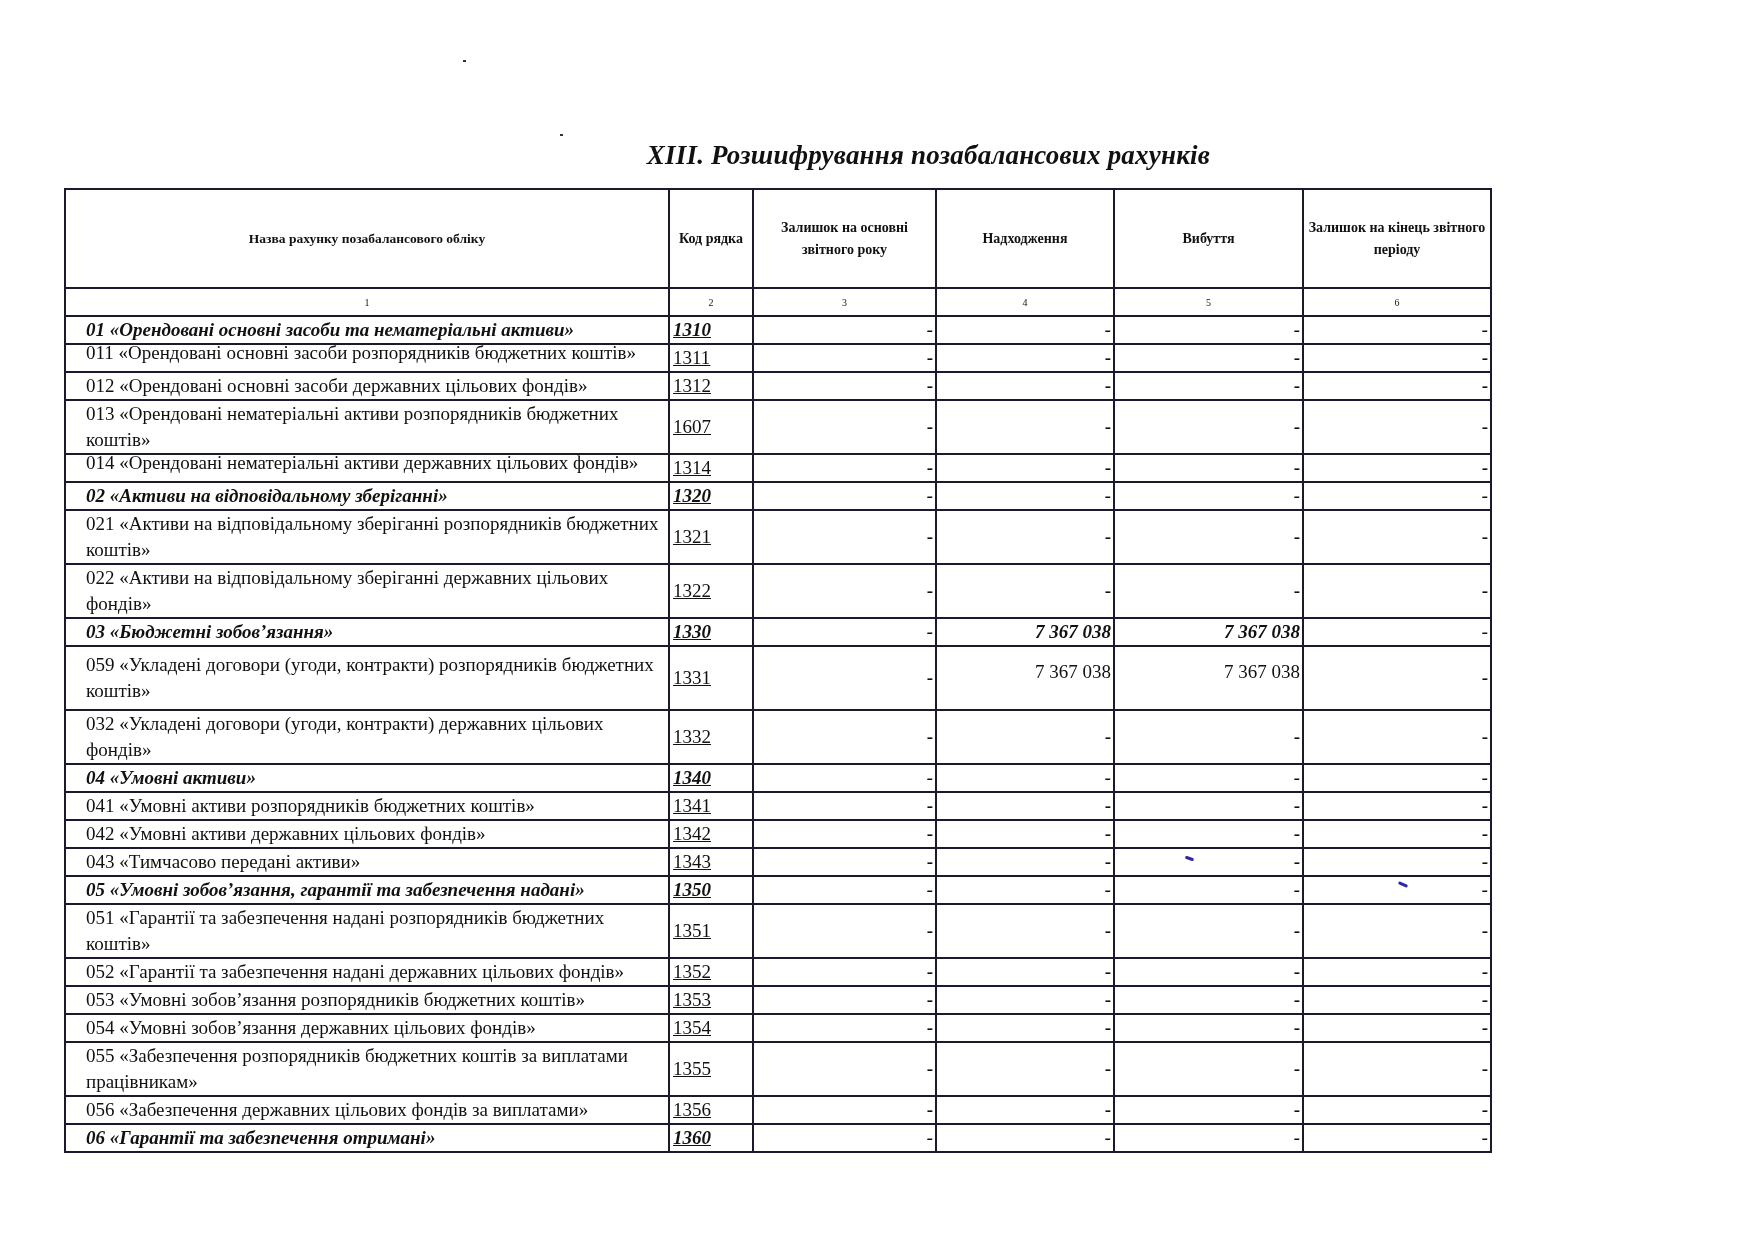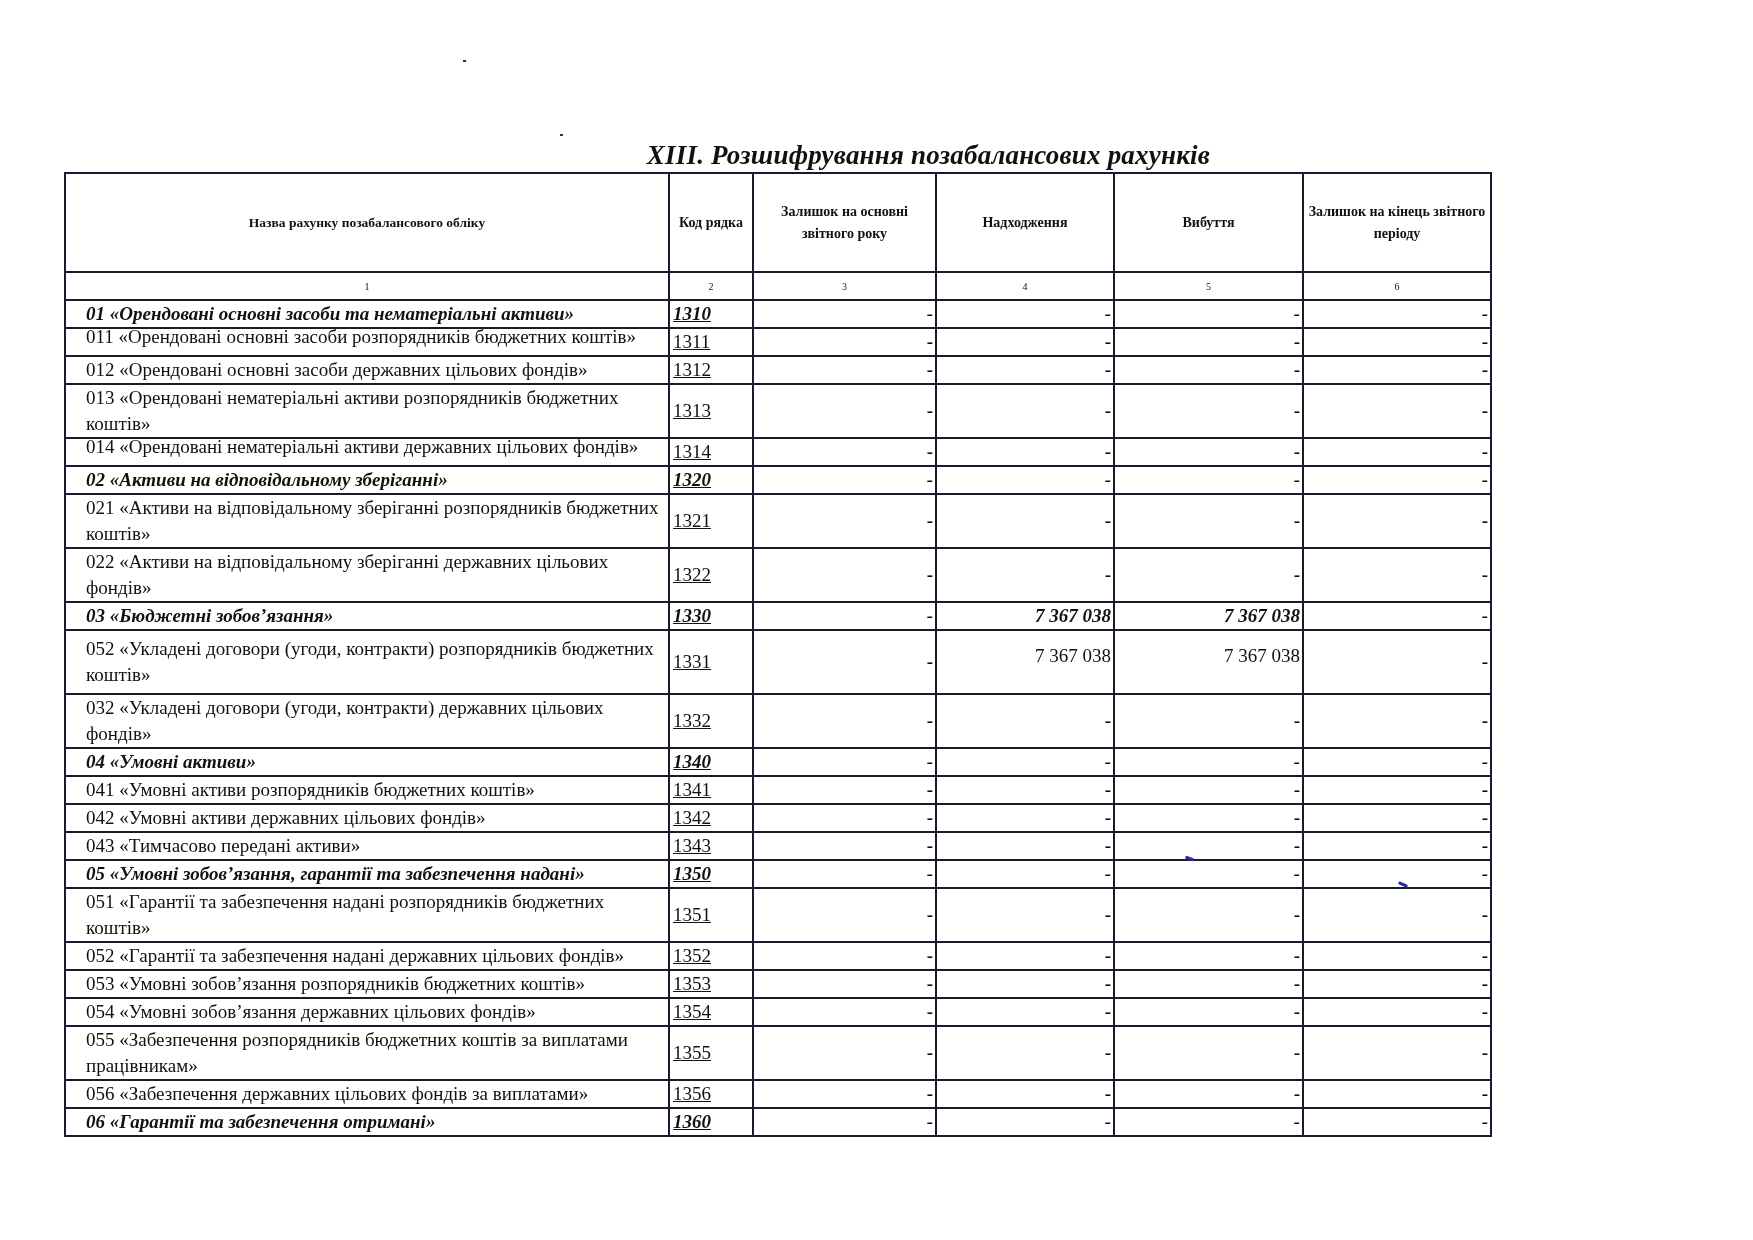--- a/index.html
+++ b/index.html
@@ -1,21 +1,21 @@
 <!DOCTYPE html>
 <html><head>
 <meta charset="utf-8">
 <style>
   html, body { margin: 0; padding: 0; background: #ffffff; }
   body { width: 1753px; height: 1240px; position: relative; overflow: hidden;
          font-family: "Liberation Serif", serif; color: #111; }
   .title { position: absolute; left: 0; top: 140px; width: 1210px; text-align: right;
            font-size: 27px; font-weight: bold; font-style: italic; letter-spacing: 0.2px; }
   .title span { display: inline-block; }
-  table { position: absolute; left: 64px; top: 172px; border-collapse: collapse;
+  table { position: absolute; left: 64px; top: 188px; border-collapse: collapse;
           table-layout: fixed; width: 1426px; }
   td, th { border: 2px solid #1a1a2e; padding: 0 3px; vertical-align: middle; overflow: hidden; }
   col.c1 { width: 604px; } col.c2 { width: 84px; } col.c3 { width: 183px; }
   col.c4 { width: 178px; } col.c5 { width: 189px; } col.c6 { width: 188px; }
   thead tr.hdr th { height: 97px; font-size: 14px; font-weight: bold; text-align: center;
                     line-height: 22px; font-family: "Liberation Serif", serif; }
   thead tr.hdr th.name { font-size: 13.5px; }
   thead tr.idx td { height: 26px; font-size: 10px; text-align: center; }
   tbody td { font-size: 19px; line-height: 26px; }
   tbody tr.r1 td { height: 25px; }
@@ -87,21 +87,21 @@
       <tr class="r1">
         <td class="name">012 «Орендовані основні засоби державних цільових фондів»</td>
         <td class="code">1312</td>
         <td class="val dash">-</td>
         <td class="val dash">-</td>
         <td class="val dash">-</td>
         <td class="val dash">-</td>
       </tr>
       <tr class="r2">
         <td class="name">013 «Орендовані нематеріальні активи розпорядників бюджетних коштів»</td>
-        <td class="code">1313</td>
+        <td class="code">1607</td>
         <td class="val dash">-</td>
         <td class="val dash">-</td>
         <td class="val dash">-</td>
         <td class="val dash">-</td>
       </tr>
       <tr class="r1 clip">
         <td class="name">
           <div>014 «Орендовані нематеріальні активи державних цільових фондів»</div>
         </td>
         <td class="code">1314</td>
@@ -136,21 +136,21 @@
       </tr>
       <tr class="r1 group">
         <td class="name">03 «Бюджетні зобов’язання»</td>
         <td class="code">1330</td>
         <td class="val dash">-</td>
         <td class="val num">7 367 038</td>
         <td class="val num">7 367 038</td>
         <td class="val dash">-</td>
       </tr>
       <tr class="r2 topval">
-        <td class="name">052 «Укладені договори (угоди, контракти) розпорядників бюджетних коштів»</td>
+        <td class="name">059 «Укладені договори (угоди, контракти) розпорядників бюджетних коштів»</td>
         <td class="code">1331</td>
         <td class="val dash">-</td>
         <td class="val num">7 367 038</td>
         <td class="val num">7 367 038</td>
         <td class="val dash">-</td>
       </tr>
       <tr class="r2">
         <td class="name">032 «Укладені договори (угоди, контракти) державних цільових фондів»</td>
         <td class="code">1332</td>
         <td class="val dash">-</td>

